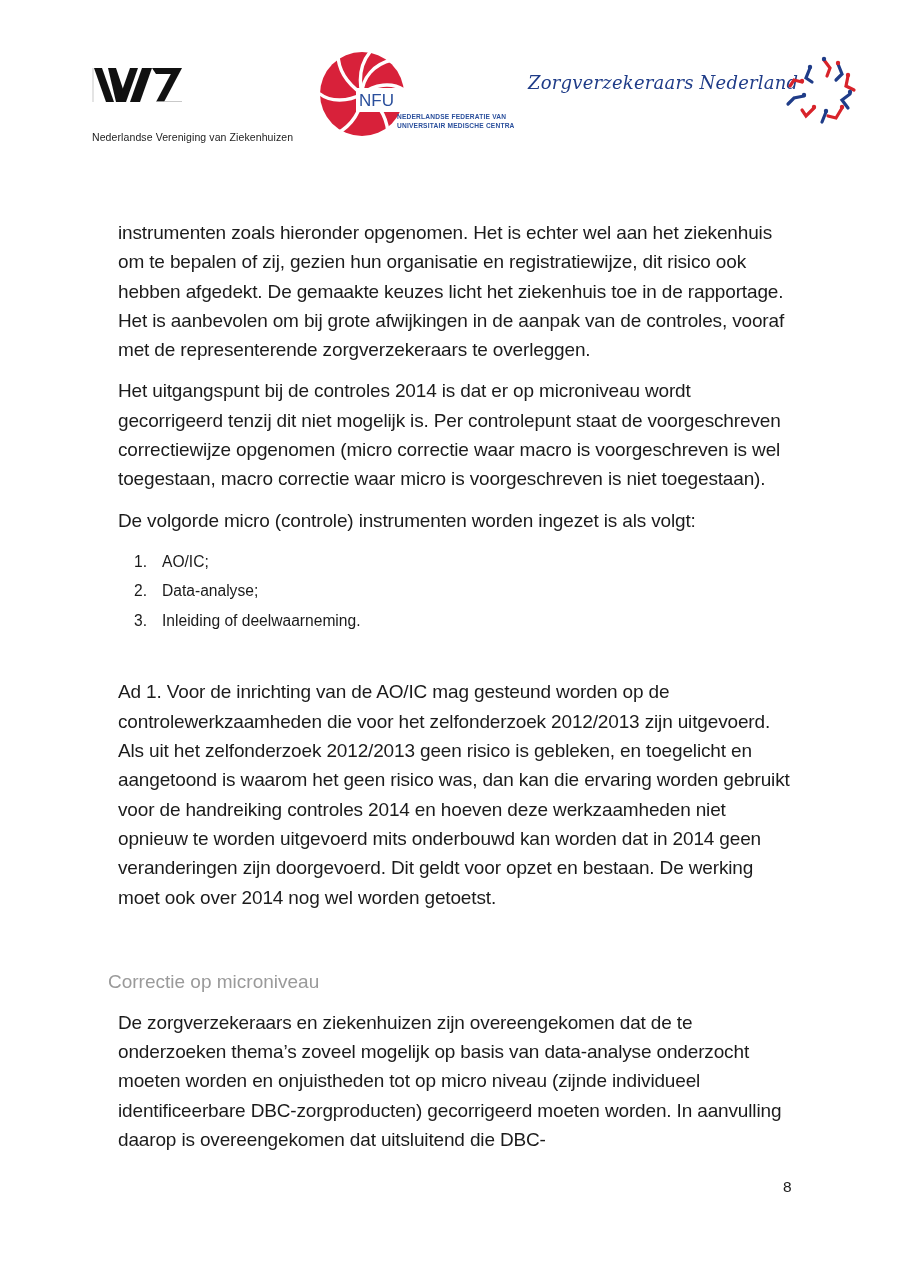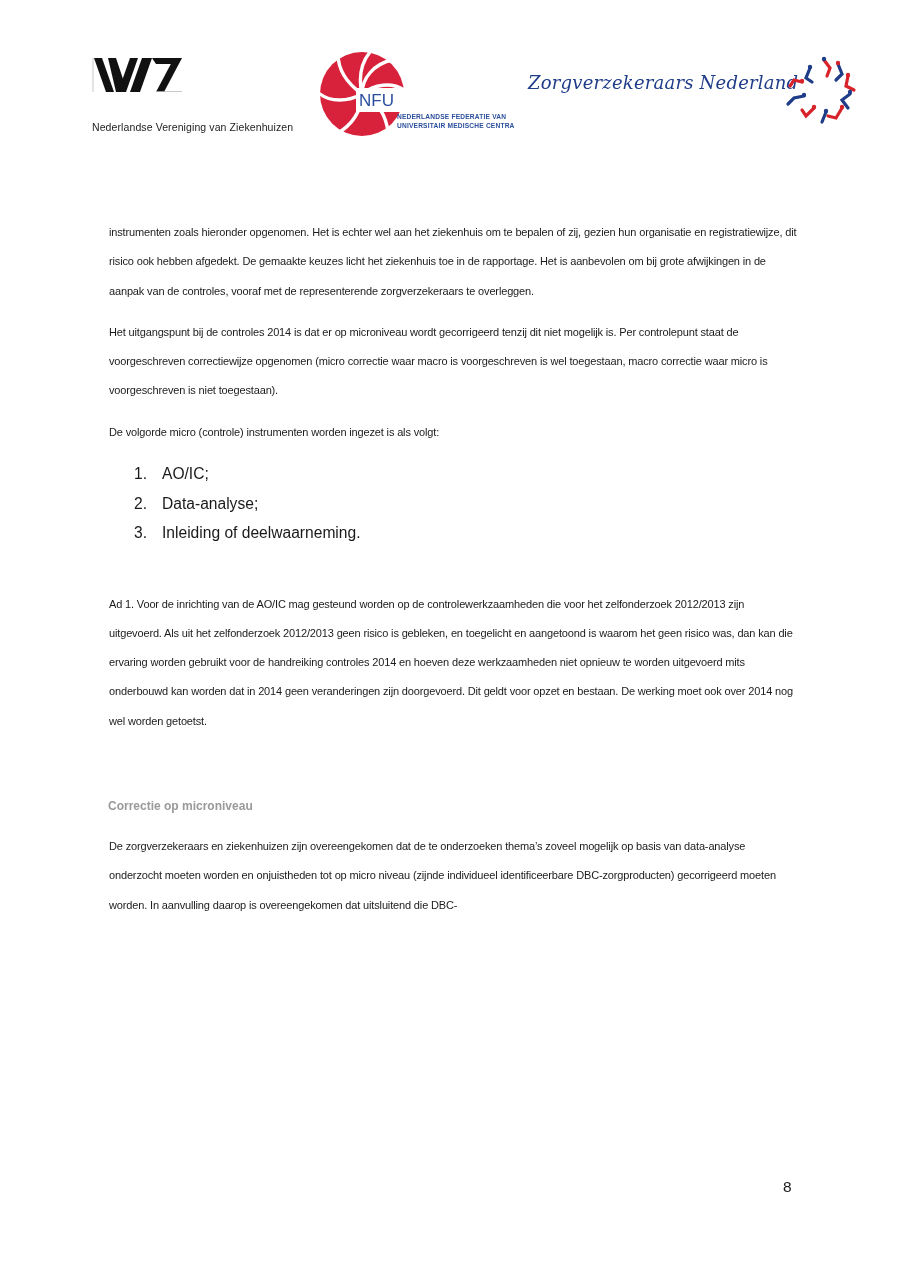--- a/index.html
+++ b/index.html
@@ -2,21 +2,21 @@
 <html><head>
   <meta charset="utf-8">
   <style>
     html, body { margin: 0; padding: 0; background: #ffffff; }
     body { width: 900px; height: 1273px; position: relative; overflow: hidden;
       font-family: "Liberation Sans", sans-serif; color: #1a1a1a; }
 
     .header { position: absolute; left: 0; top: 0; width: 900px; height: 150px; }
 
     
-    .nvz { position: absolute; left: 92px; top: 58px; width: 220px; height: 80px; }
+    .nvz { position: absolute; left: 92px; top: 68px; width: 220px; height: 80px; }
     .nvz-mark { position: absolute; left: 0; top: 0; width: 90px; height: 34px; }
     .nvz-caption { position: absolute; left: 0; top: 63px; font-size: 10.5px; color: #222;
       white-space: nowrap; letter-spacing: 0.1px; }
 
     
     .nfu { position: absolute; left: 318px; top: 50px; width: 210px; height: 92px; }
     .nfu-mark { position: absolute; left: 0; top: 0; width: 90px; height: 90px; }
     .nfu-name { position: absolute; left: 41px; top: 41px; font-size: 17px; font-weight: normal;
       color: #2a4f9c; letter-spacing: 0px; }
     .nfu-sub1, .nfu-sub2 { position: absolute; left: 79px; font-size: 6.6px; font-weight: bold;
@@ -25,27 +25,27 @@
     .nfu-sub2 { top: 72px; }
 
     
     .zn { position: absolute; left: 528px; top: 56px; width: 340px; height: 70px; }
     .zn-name { position: absolute; left: 0; top: 16px; font-family: "DejaVu Serif", serif;
       font-style: italic; font-size: 18px; color: #1f3c88; white-space: nowrap; letter-spacing: 0.2px; }
     .zn-mark { position: absolute; left: 256px; top: 0; width: 80px; height: 70px; }
 
     
     .content { position: absolute; left: 108px; top: 218px; width: 690px; }
-    .para { font-size: 11px; line-height: 29.3px; margin: 0 0 12px 1px; color: #1b1b1b;
+    .para { font-size: 19px; line-height: 29.3px; margin: 0 0 12px 10px; color: #1b1b1b;
       letter-spacing: -0.15px; }
     .list { margin: 0; padding: 0; list-style: none; }
     .list li { font-size: 15.6px; line-height: 29.5px; position: relative; padding-left: 54px; }
     .list .num { position: absolute; left: 26px; }
     .gap-large { height: 30px; }
-    .heading { font-size: 12px; font-weight: bold; color: #9a9a9a; margin: 0 0 14px 0;
+    .heading { font-size: 19px; font-weight: normal; color: #9a9a9a; margin: 0 0 14px 0;
       line-height: 24px; }
 
     .page-number { position: absolute; left: 783px; top: 1178px; font-size: 15.5px; color: #1b1b1b; }
   </style>
 </head>
 <body>
 
 <div class="header">
   <div class="nvz">
     <svg class="nvz-mark" viewBox="0 0 90 34">

